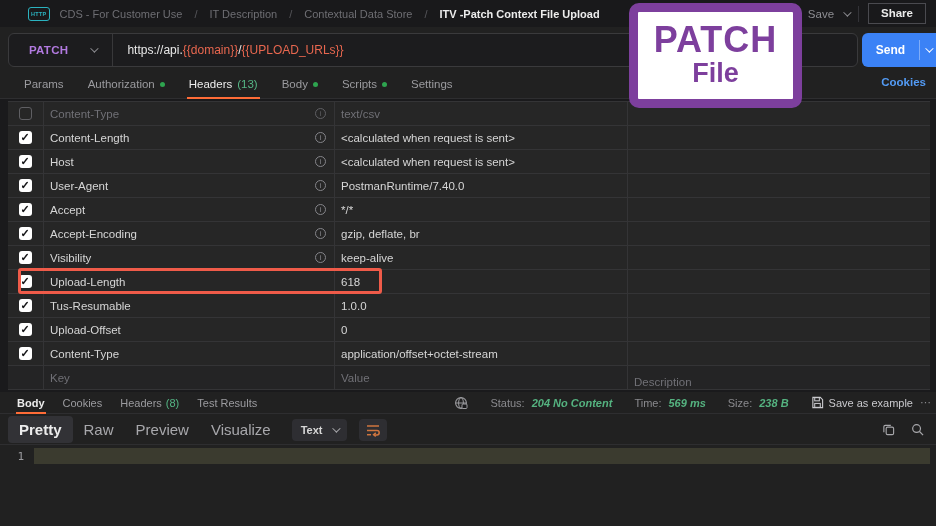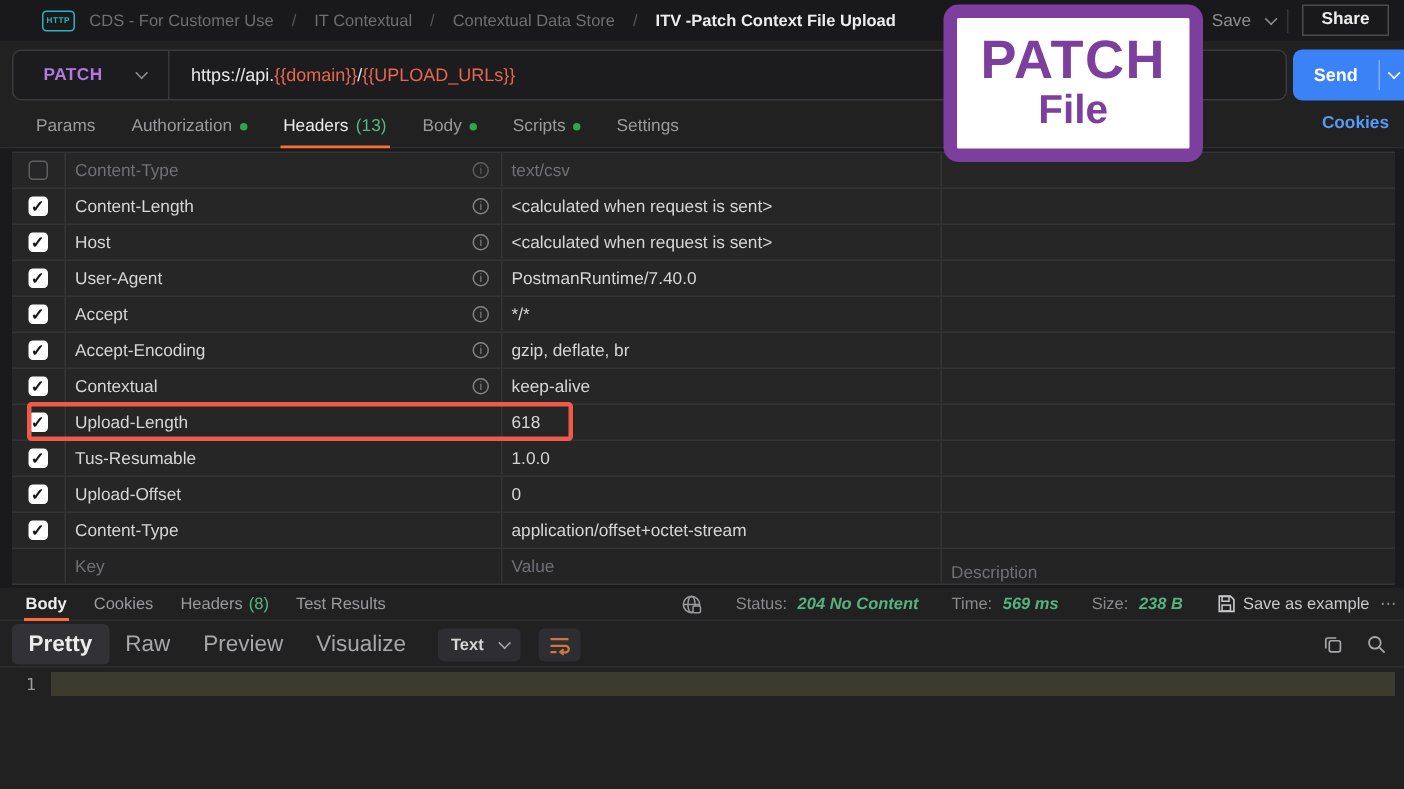--- a/index.html
+++ b/index.html
@@ -118,21 +118,21 @@
   svg { display:block; }
 </style>
 </head>
 <body>
 
 <div class="topbar">
   <span class="http-badge">HTTP</span>
   <div class="crumbs">
     <span>CDS - For Customer Use</span>
     <span class="crumb-sep">/</span>
-    <span>IT Contextual</span>
+    <span>IT Description</span>
     <span class="crumb-sep">/</span>
     <span>Contextual Data Store</span>
     <span class="crumb-sep">/</span>
     <span class="crumb-last">ITV -Patch Context File Upload</span>
   </div>
   <div class="topbar-right">
     <div class="save-group">
       <svg width="13" height="13" viewBox="0 0 14 14">
         <path d="M2 1.5h8l2.5 2.5v8.5h-10.5z" fill="none" stroke="#8d8d92" stroke-width="1.2"></path>
         <rect x="4" y="1.8" width="5" height="3.4" fill="none" stroke="#8d8d92" stroke-width="1.1"></rect>
@@ -256,21 +256,21 @@
       <span class="info-icon" style="display: inline-block;">i</span>
     </span>
     <span class="cell val-cell">gzip, deflate, br</span>
     <span class="cell desc-cell"></span>
   </div>
       <div class="trow">
     <span class="cell cb-cell">
           <span class="checkbox checked"></span>
         </span>
     <span class="cell key-cell">
-      <span class="key-text">Contextual</span>
+      <span class="key-text">Visibility</span>
       <span class="info-icon" style="display: inline-block;">i</span>
     </span>
     <span class="cell val-cell">keep-alive</span>
     <span class="cell desc-cell"></span>
   </div>
       <div class="trow">
     <span class="cell cb-cell">
           <span class="checkbox checked"></span>
         </span>
     <span class="cell key-cell">

